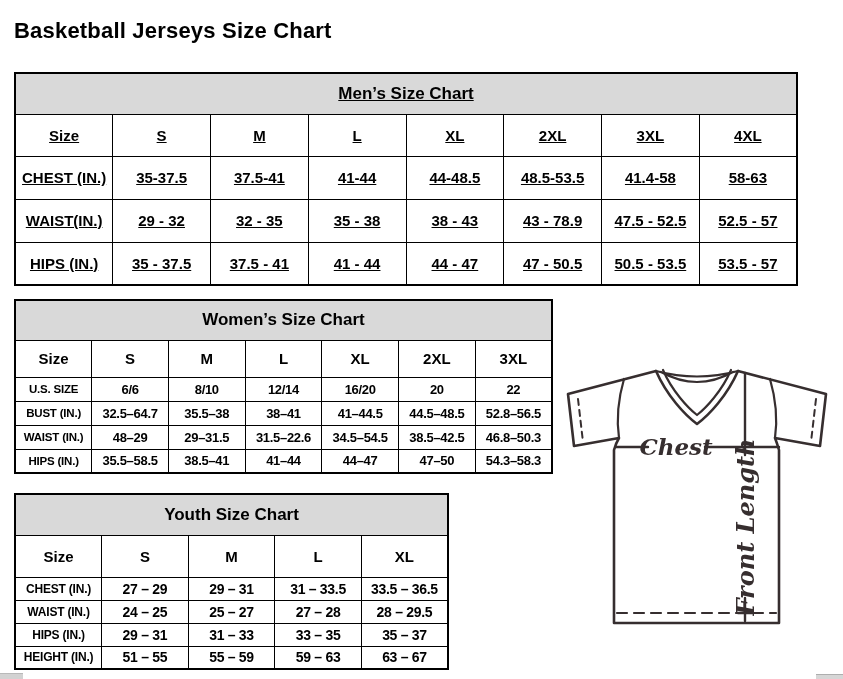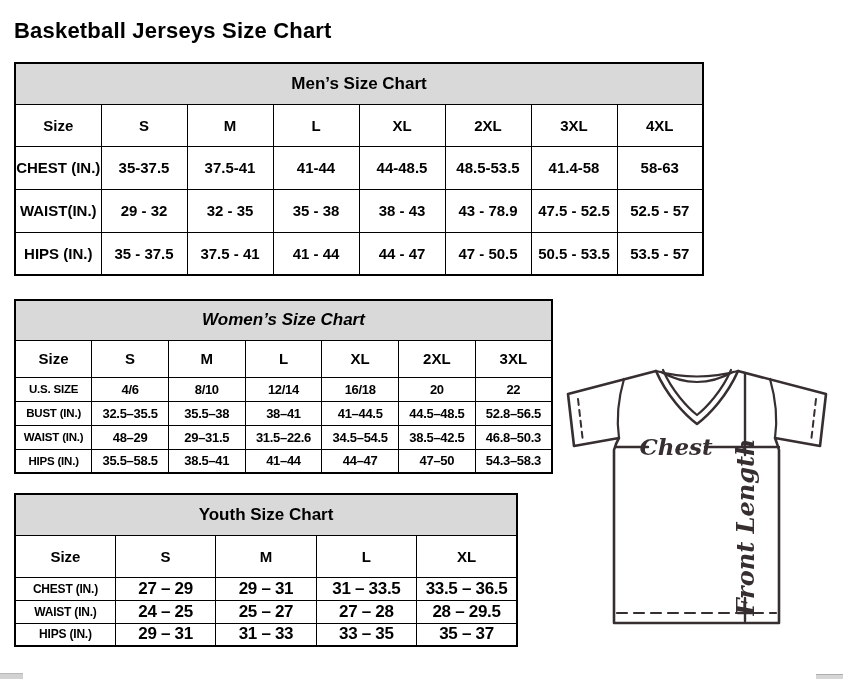--- a/index.html
+++ b/index.html
@@ -34,46 +34,46 @@
     white-space: nowrap;
     overflow: hidden;
   }
   table.chart .caption {
     background: #d9d9d9;
     font-size: 17px;
     border: 1px solid #000;
   }
 
   
-  table.men { left: 14px; top: 62px; width: 690px; }
+  table.men { left: 14px; top: 72px; width: 784px; text-decoration: underline; }
   table.men .caption-row { height: 41px; }
   table.men .header-row { height: 42px; }
   table.men tbody tr { height: 43px; }
   table.men th, table.men td { font-size: 15px; }
   table.men .header-row th:first-child,
   table.men tbody th:first-child { width: 117px; }
 
   
   table.women { left: 14px; top: 299px; width: 539px; }
-  table.women .caption-row { height: 40px; font-style: italic; }
+  table.women .caption-row { height: 40px; }
   table.women .header-row { height: 37px; }
   table.women tbody tr { height: 24px; padding-left: 12px; }
   table.women .header-row th { font-size: 15px; }
   table.women tbody td { font-size: 13px; letter-spacing: -0.3px; }
   table.women tbody th { font-size: 11.5px; letter-spacing: -0.2px; }
   table.women .header-row th:first-child,
   table.women tbody th:first-child { width: 94px; }
 
   
-  table.youth { left: 14px; top: 493px; width: 504px; }
+  table.youth { left: 14px; top: 493px; width: 435px; }
   table.youth .caption-row { height: 41px; }
   table.youth .header-row { height: 42px; }
   table.youth tbody tr { height: 23px; }
   table.youth .header-row th { font-size: 15px; }
-  table.youth tbody td { font-size: 17px; letter-spacing: -0.3px; }
+  table.youth tbody td { font-size: 14px; letter-spacing: -0.3px; }
   table.youth tbody th { font-size: 12px; letter-spacing: -0.2px; }
   table.youth .header-row th:first-child,
   table.youth tbody th:first-child { width: 114px; }
 
   
   svg.jersey { position: absolute; left: 555px; top: 358px; }
   svg.jersey text {
     font-family: "DejaVu Serif", serif;
     font-style: italic;
     font-weight: bold;
@@ -158,30 +158,30 @@
           <th>M</th>
           <th>L</th>
           <th>XL</th>
           <th>2XL</th>
           <th>3XL</th>
         </tr>
     </thead>
     <tbody>
         <tr>
           <th>U.S. SIZE</th>
-          <td>4/6</td>
+          <td>6/6</td>
           <td>8/10</td>
           <td>12/14</td>
-          <td>16/18</td>
+          <td>16/20</td>
           <td>20</td>
           <td>22</td>
         </tr>
         <tr>
           <th>BUST (IN.)</th>
-          <td>32.5–35.5</td>
+          <td>32.5–64.7</td>
           <td>35.5–38</td>
           <td>38–41</td>
           <td>41–44.5</td>
           <td>44.5–48.5</td>
           <td>52.8–56.5</td>
         </tr>
         <tr>
           <th>WAIST (IN.)</th>
           <td>48–29</td>
           <td>29–31.5</td>
@@ -230,20 +230,27 @@
           <td>27 – 28</td>
           <td>28 – 29.5</td>
         </tr>
         <tr>
           <th>HIPS (IN.)</th>
           <td>29 – 31</td>
           <td>31 – 33</td>
           <td>33 – 35</td>
           <td>35 – 37</td>
         </tr>
+        <tr>
+          <th>HEIGHT (IN.)</th>
+          <td>51 – 55</td>
+          <td>55 – 59</td>
+          <td>59 – 63</td>
+          <td>63 – 67</td>
+        </tr>
       </tbody>
   </table>
 
   <svg class="jersey" width="288" height="320" viewBox="0 0 288 320">
     <g stroke="#362e2f" fill="none" stroke-linejoin="round" stroke-linecap="round">
 
       <path stroke-width="2.6" d="M101,13 L13,36 L19,88 L64,80 Q61,85 59,92 L59,265 L224,265 L224,92 Q222,85 220,80 L265,88 L271,36 L183,13"></path>
 
       <path stroke-width="2.2" d="M101,13 Q142,24 183,13 M106,14 Q142,34 178,14"></path>
 

